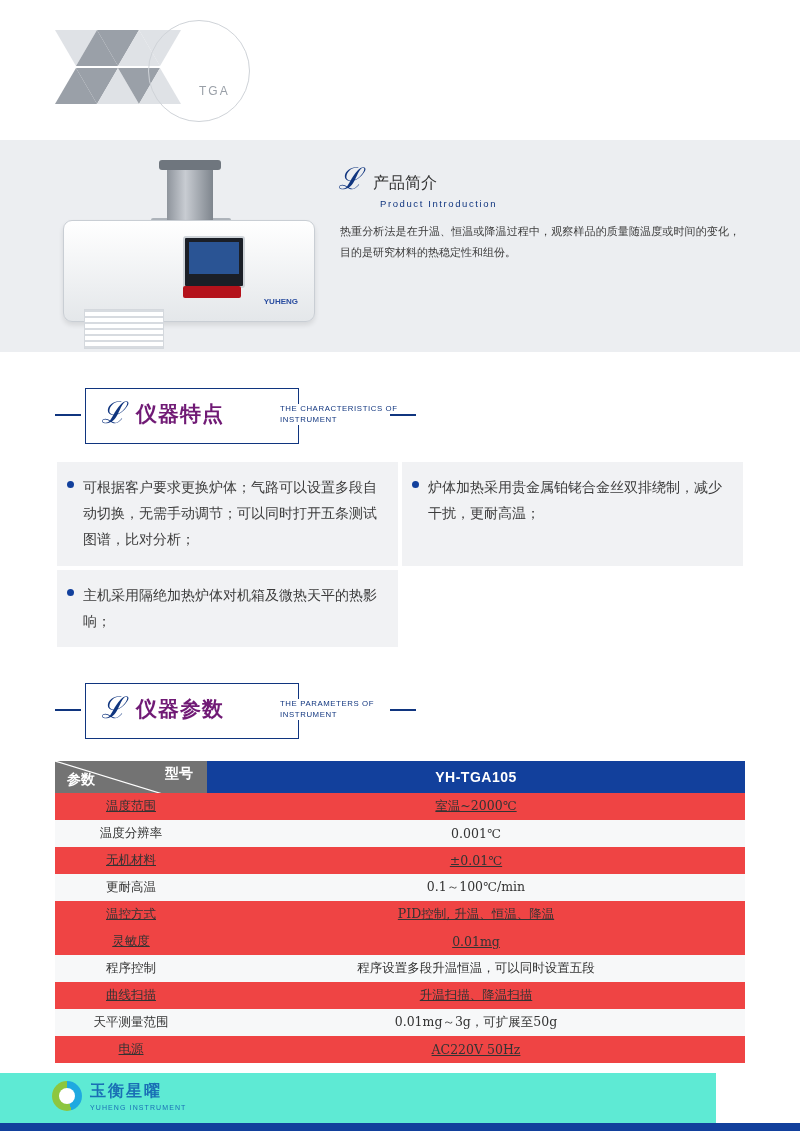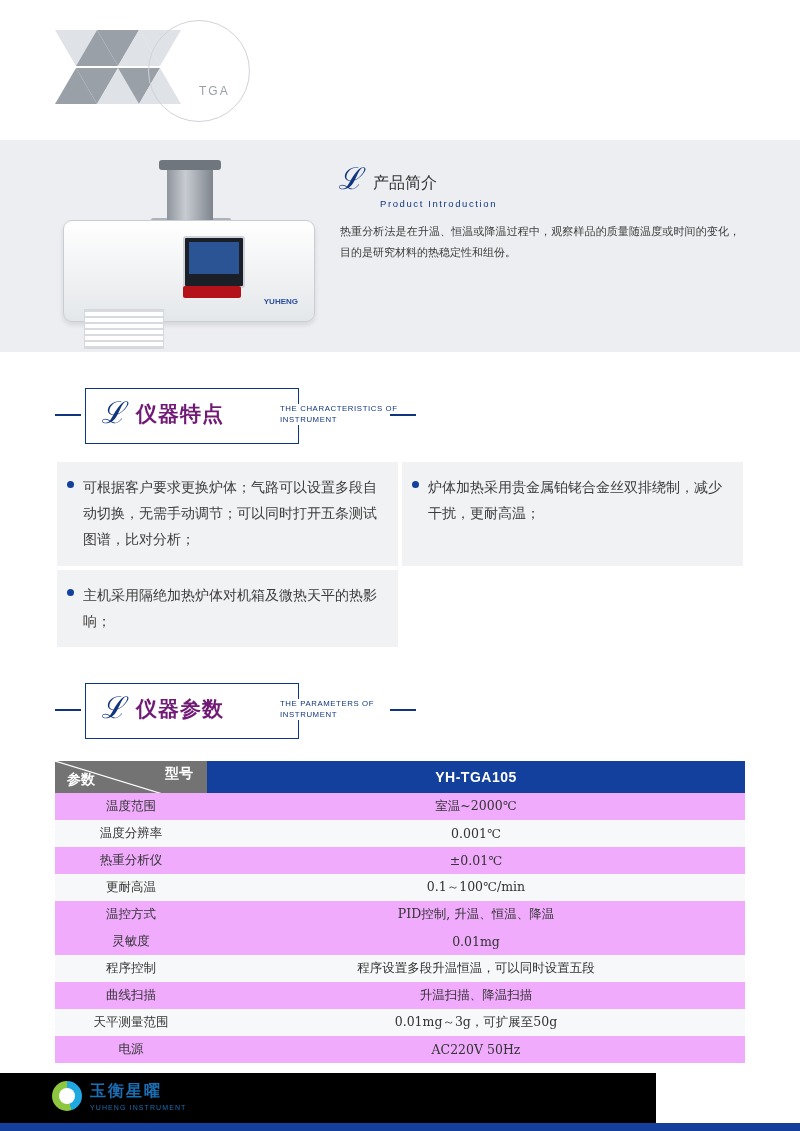--- a/index.html
+++ b/index.html
@@ -334,31 +334,31 @@
     letter-spacing: .5px;
     border: none;
   }
   table.params td {
     height: 25px;
     text-align: center;
     color: #333;
     border: none;
     font-family: "DejaVu Serif", "Liberation Serif", serif;
   }
-  table.params tr.odd td { background: #f0abfc; }
+  table.params tr.odd td { background: #ef4444; text-decoration: underline; }
   table.params tr.even td { background: #f7f8f9; }
   table.params td.key { width: 150px; }
 
   
   .footer {
     position: absolute;
     left: 0; bottom: 0;
-    width: 656px;
+    width: 716px;
     height: 58px;
-    background: #000000;
+    background: #5eead4;
   }
   .footer-inner {
     position: absolute;
     left: 52px;
     top: 8px;
     display: flex;
     align-items: center;
     gap: 8px;
   }
   .f-logo {
@@ -504,21 +504,21 @@
     <tbody>
       <tr class="odd">
           <td class="key">温度范围</td>
           <td>室温~2000℃</td>
         </tr>
       <tr class="even">
           <td class="key">温度分辨率</td>
           <td>0.001℃</td>
         </tr>
       <tr class="odd">
-          <td class="key">热重分析仪</td>
+          <td class="key">无机材料</td>
           <td>±0.01℃</td>
         </tr>
       <tr class="even">
           <td class="key">更耐高温</td>
           <td>0.1～100℃/min</td>
         </tr>
       <tr class="odd">
           <td class="key">温控方式</td>
           <td>PID控制, 升温、恒温、降温</td>
         </tr>

